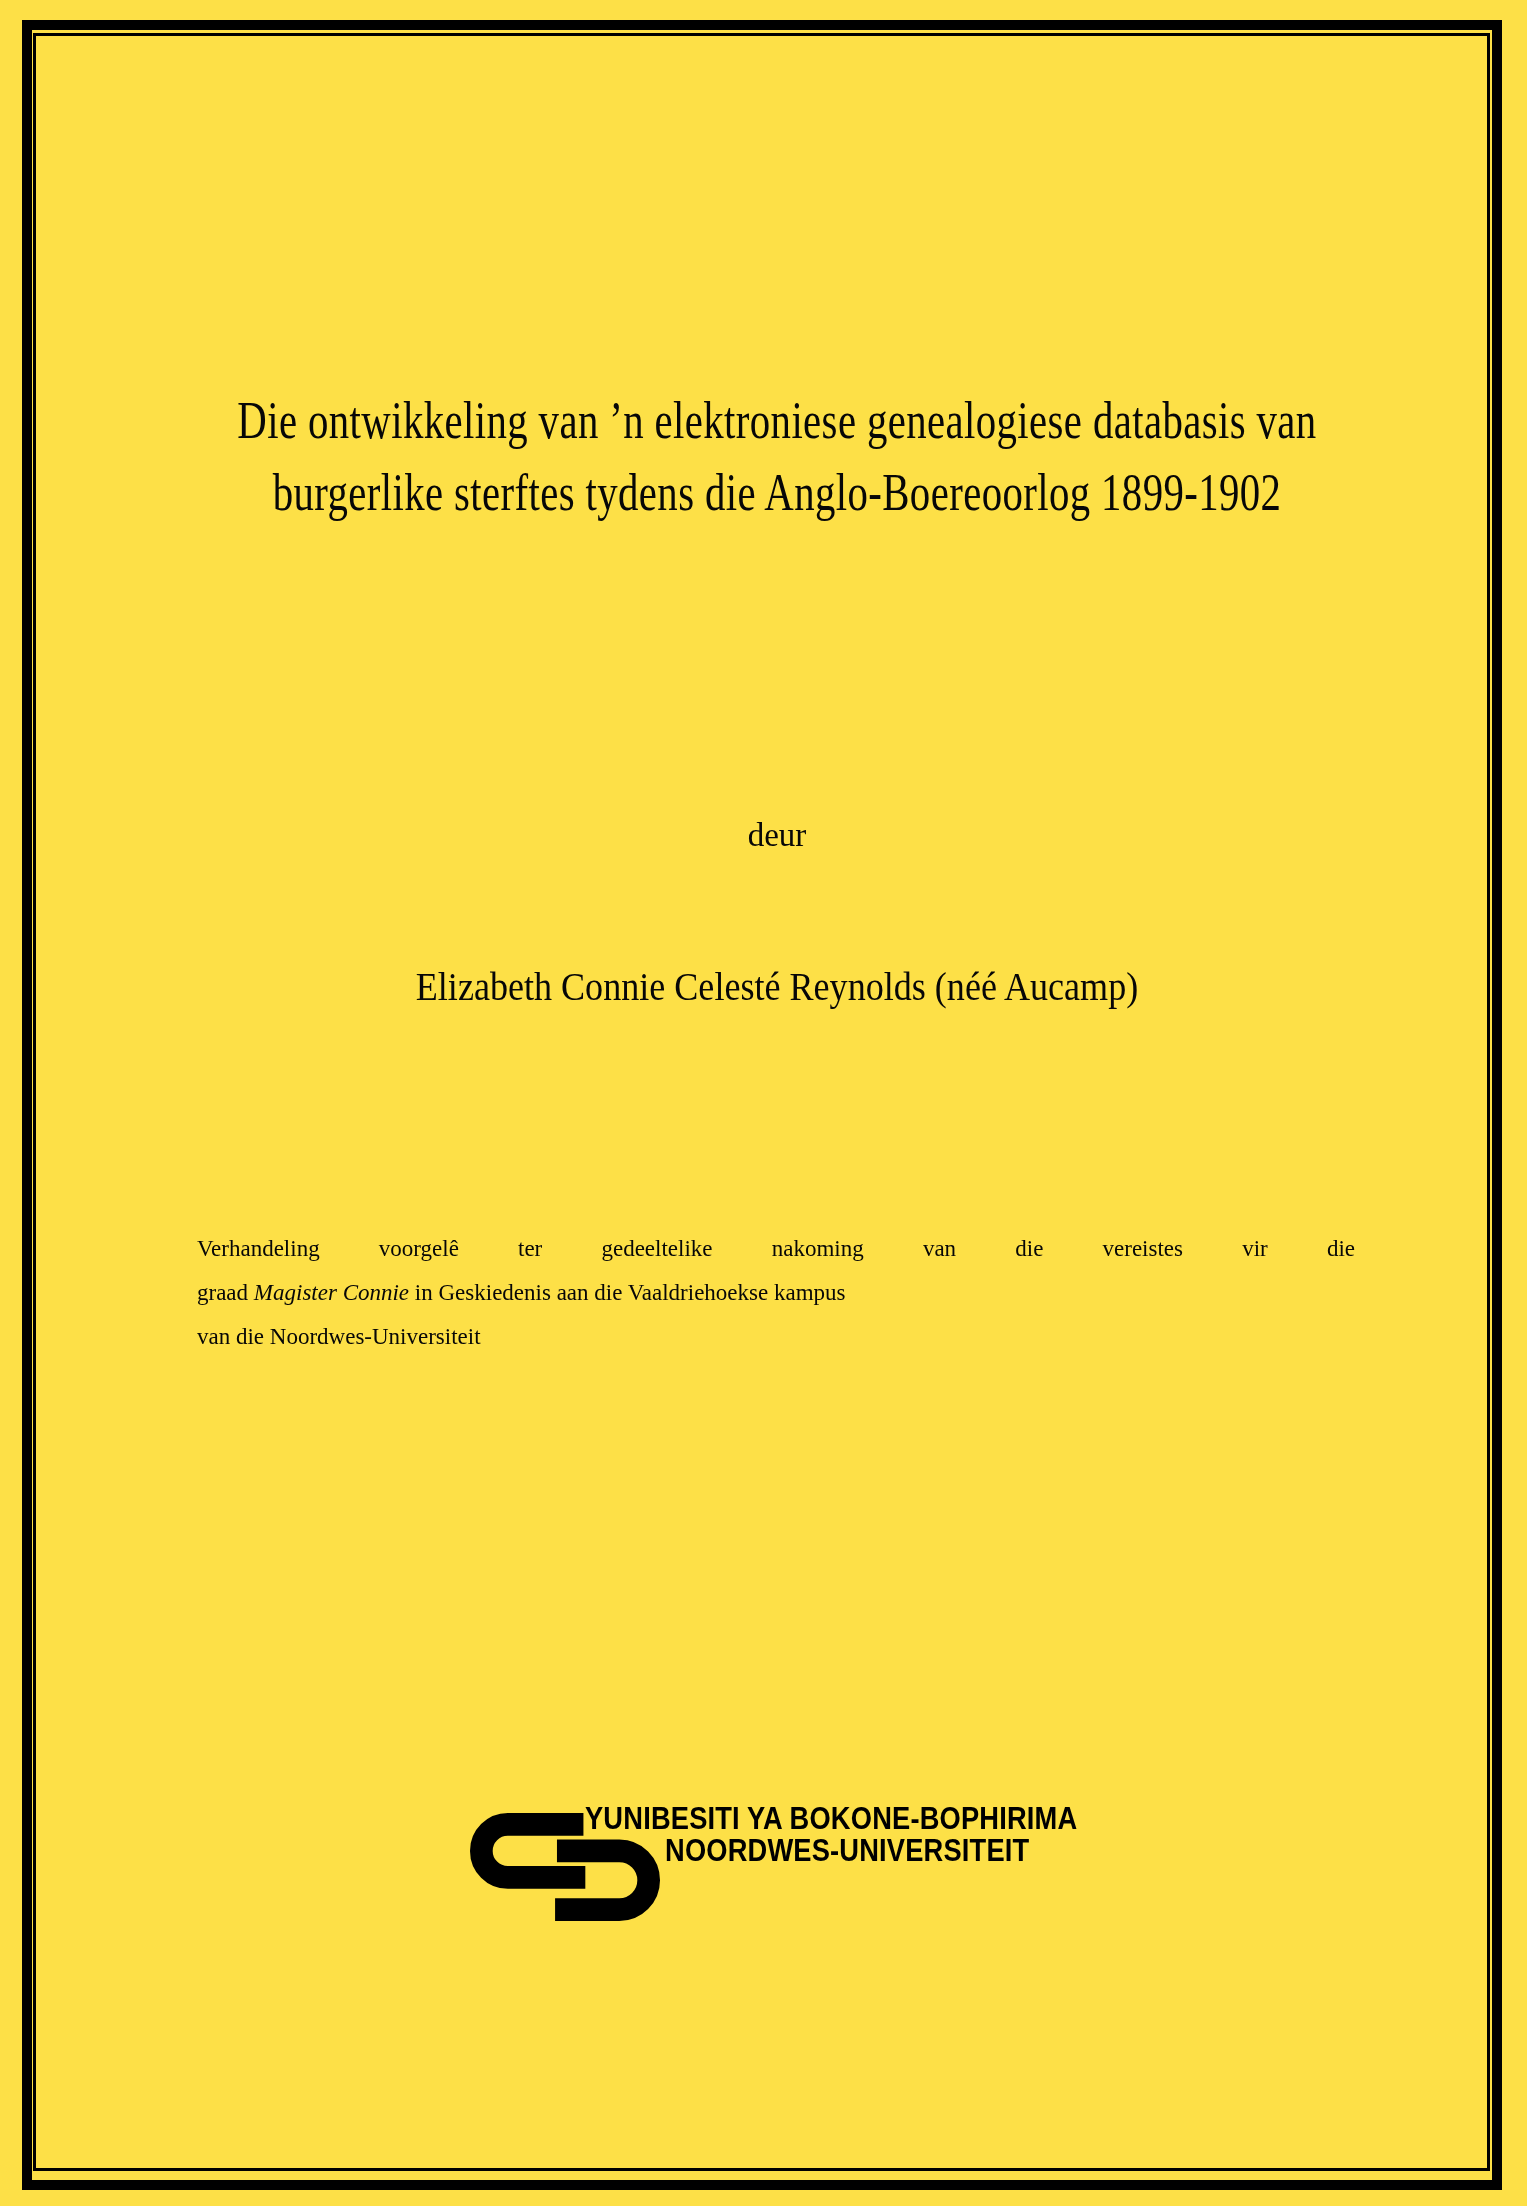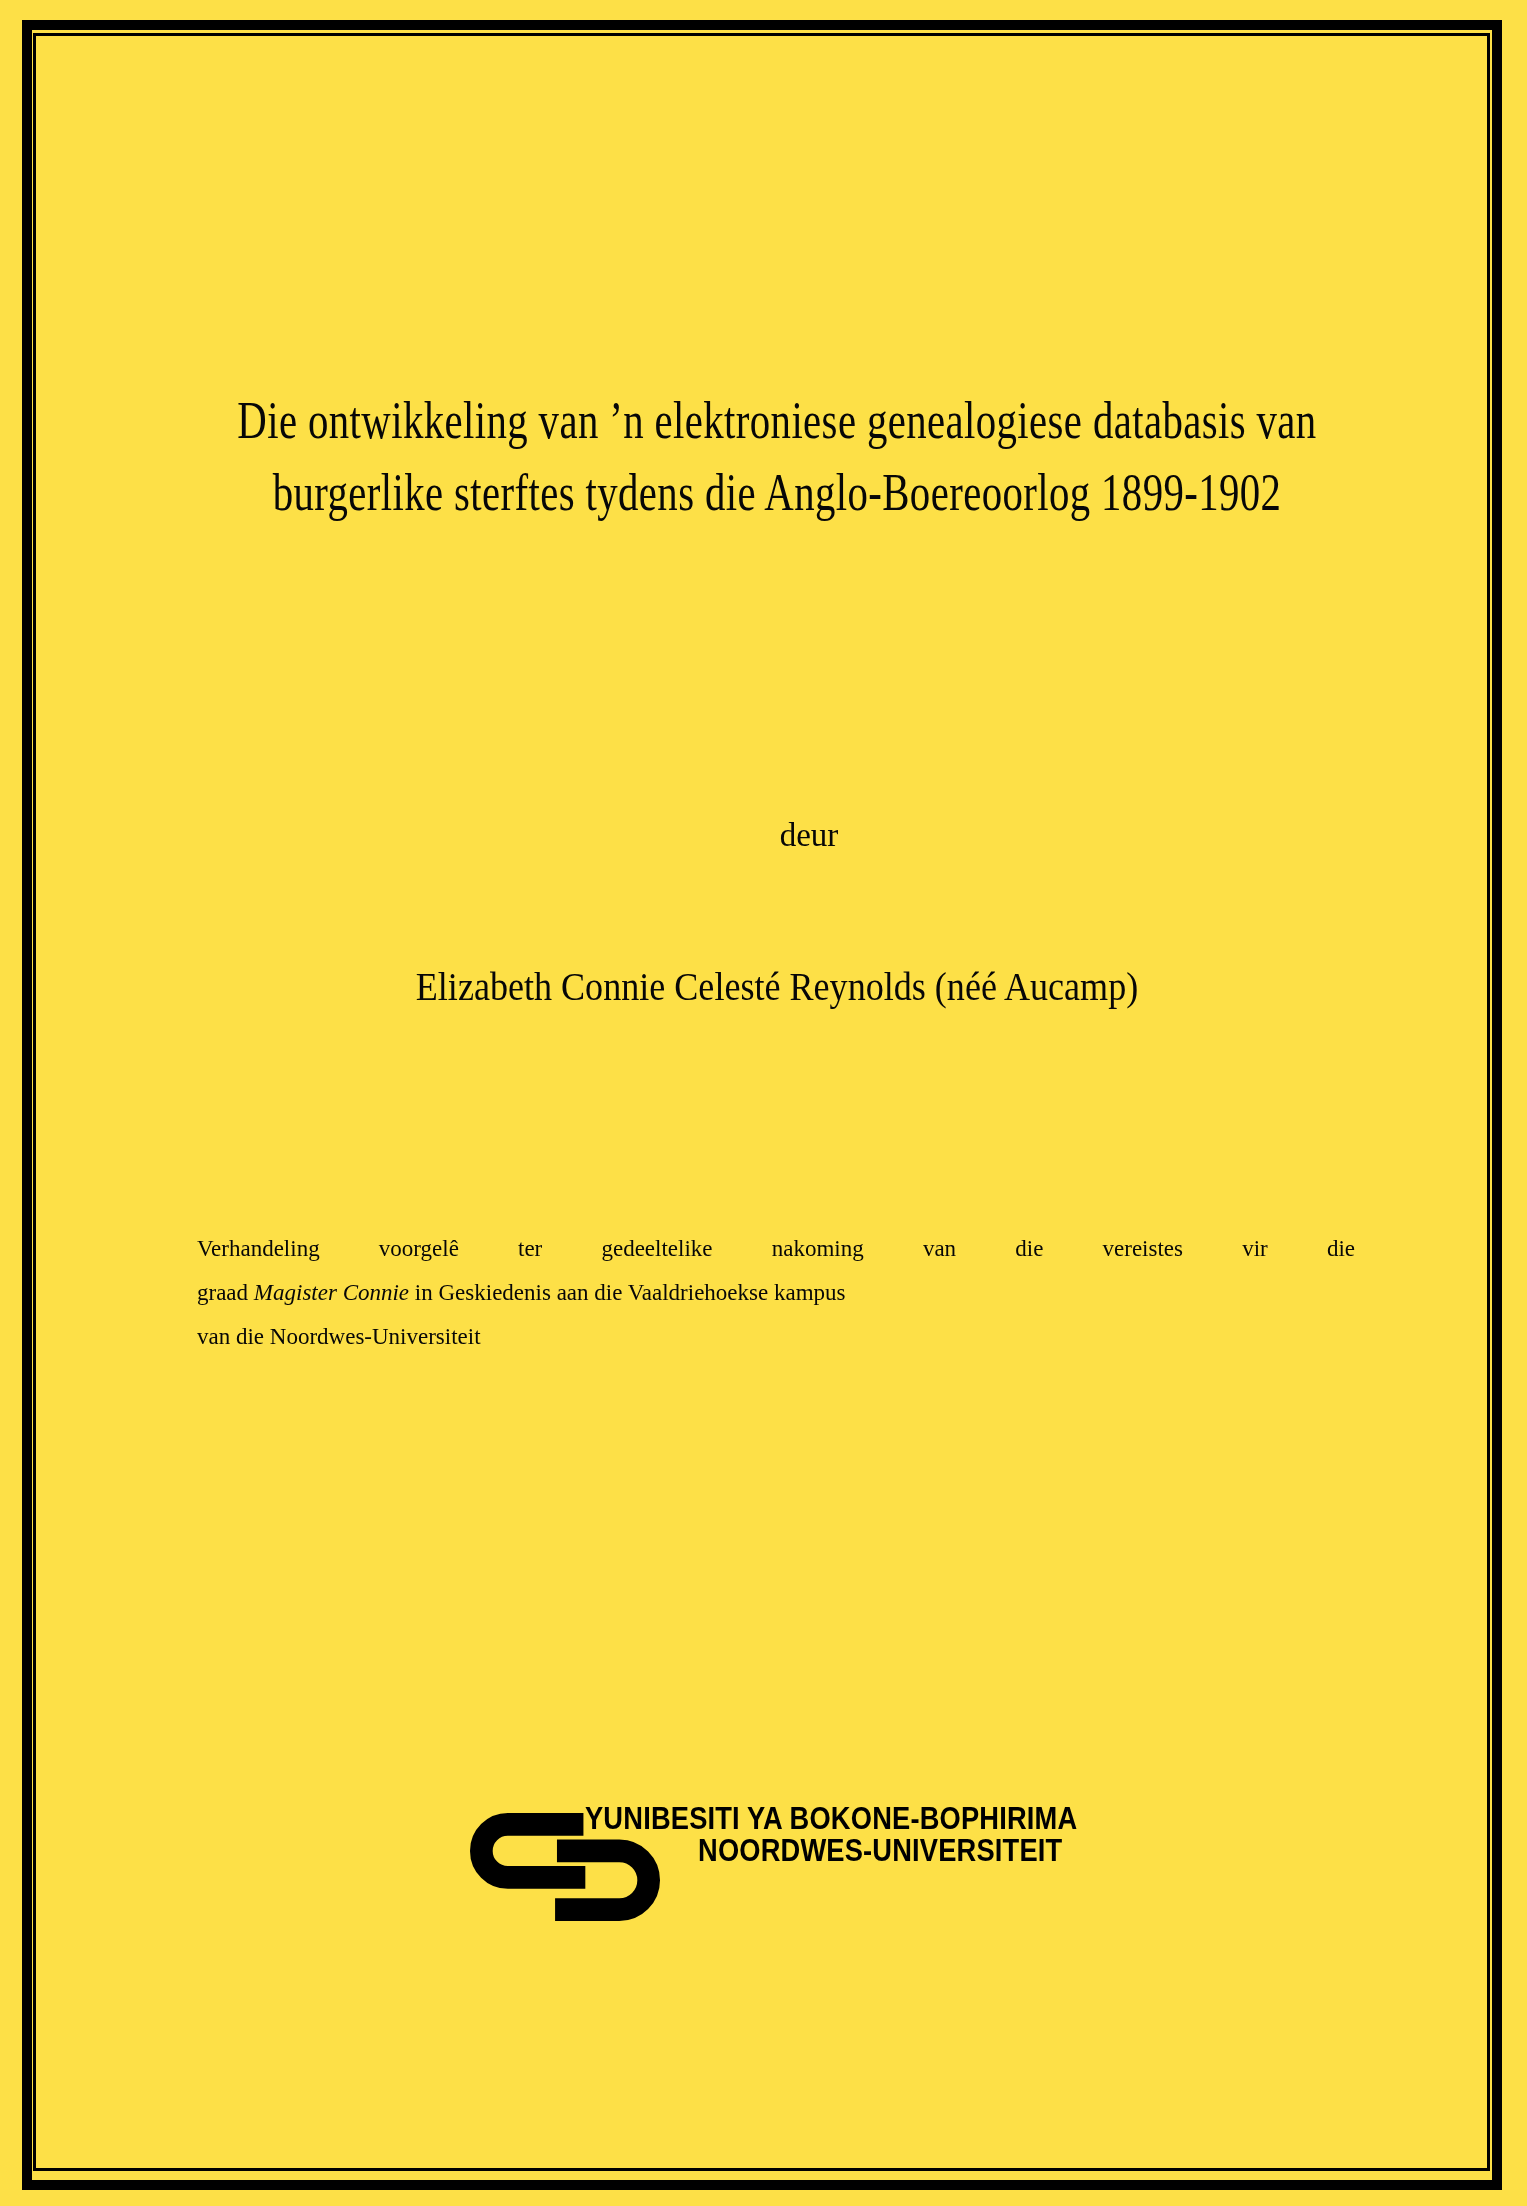--- a/index.html
+++ b/index.html
@@ -30,21 +30,20 @@
     transform-origin:center;
   }
   .title-line{
     font-size:53px;
     letter-spacing:0.5px;
     transform:translateX(-50%) scaleX(0.77);
   }
   .byline{
     font-size:33px;
     transform:translateX(-50%);
-    margin-left:32px;
   }
   .author-line{
     font-size:41px;
     transform:translateX(-50%) scaleX(0.88);
   }
   .statement{
     left:197px; top:1227px; width:1158px;
     font-size:23px; line-height:44px;
   }
   .statement .justify-last{
@@ -60,21 +59,20 @@
     left:470px; top:1813px;
     width:190px; height:108px;
   }
   .wordmark{
     left:585px; top:1803px;
     font-family:"Liberation Sans", sans-serif;
     font-weight:bold;
     font-size:31px; line-height:31.5px;
     letter-spacing:0.2px;
     color:#000;
-    text-align:center;
   }
   .wordmark .wm-line{white-space:nowrap;}
   .wordmark .wm-line span{
     display:inline-block;
     transform:scaleX(0.88);
     transform-origin:left center;
   }
   .wordmark .indent{padding-left:80px;}
 </style>
 </head>

